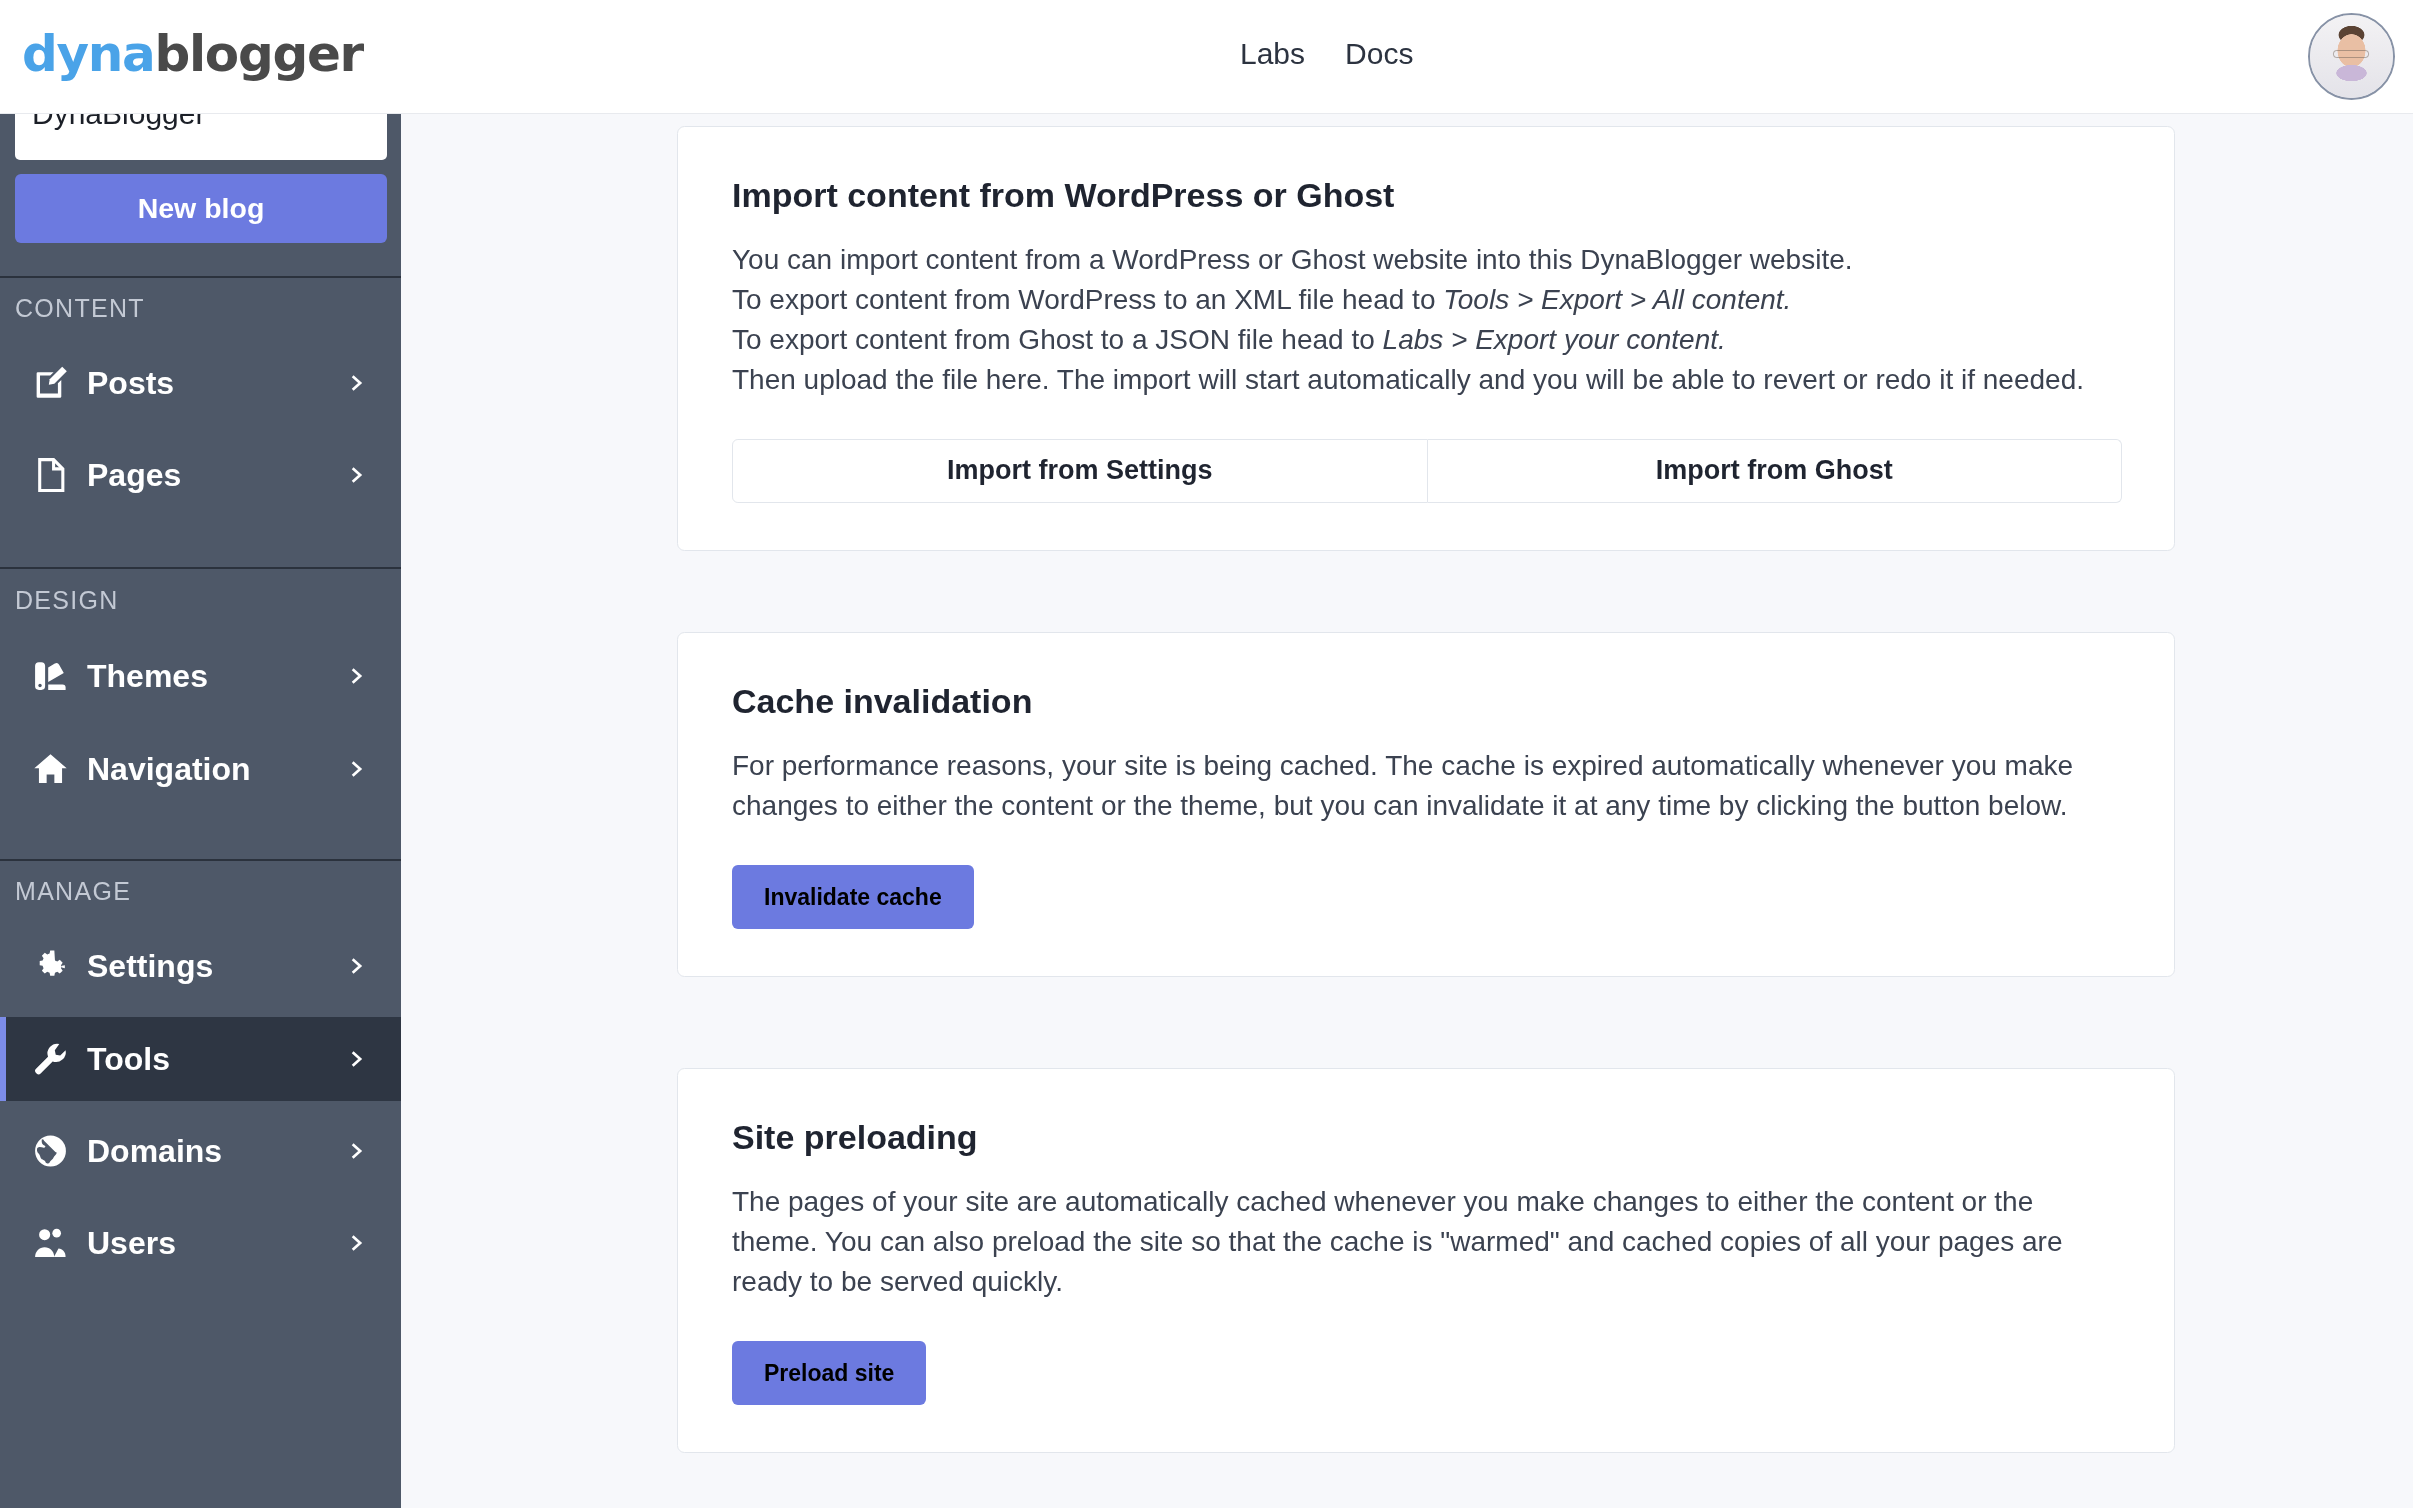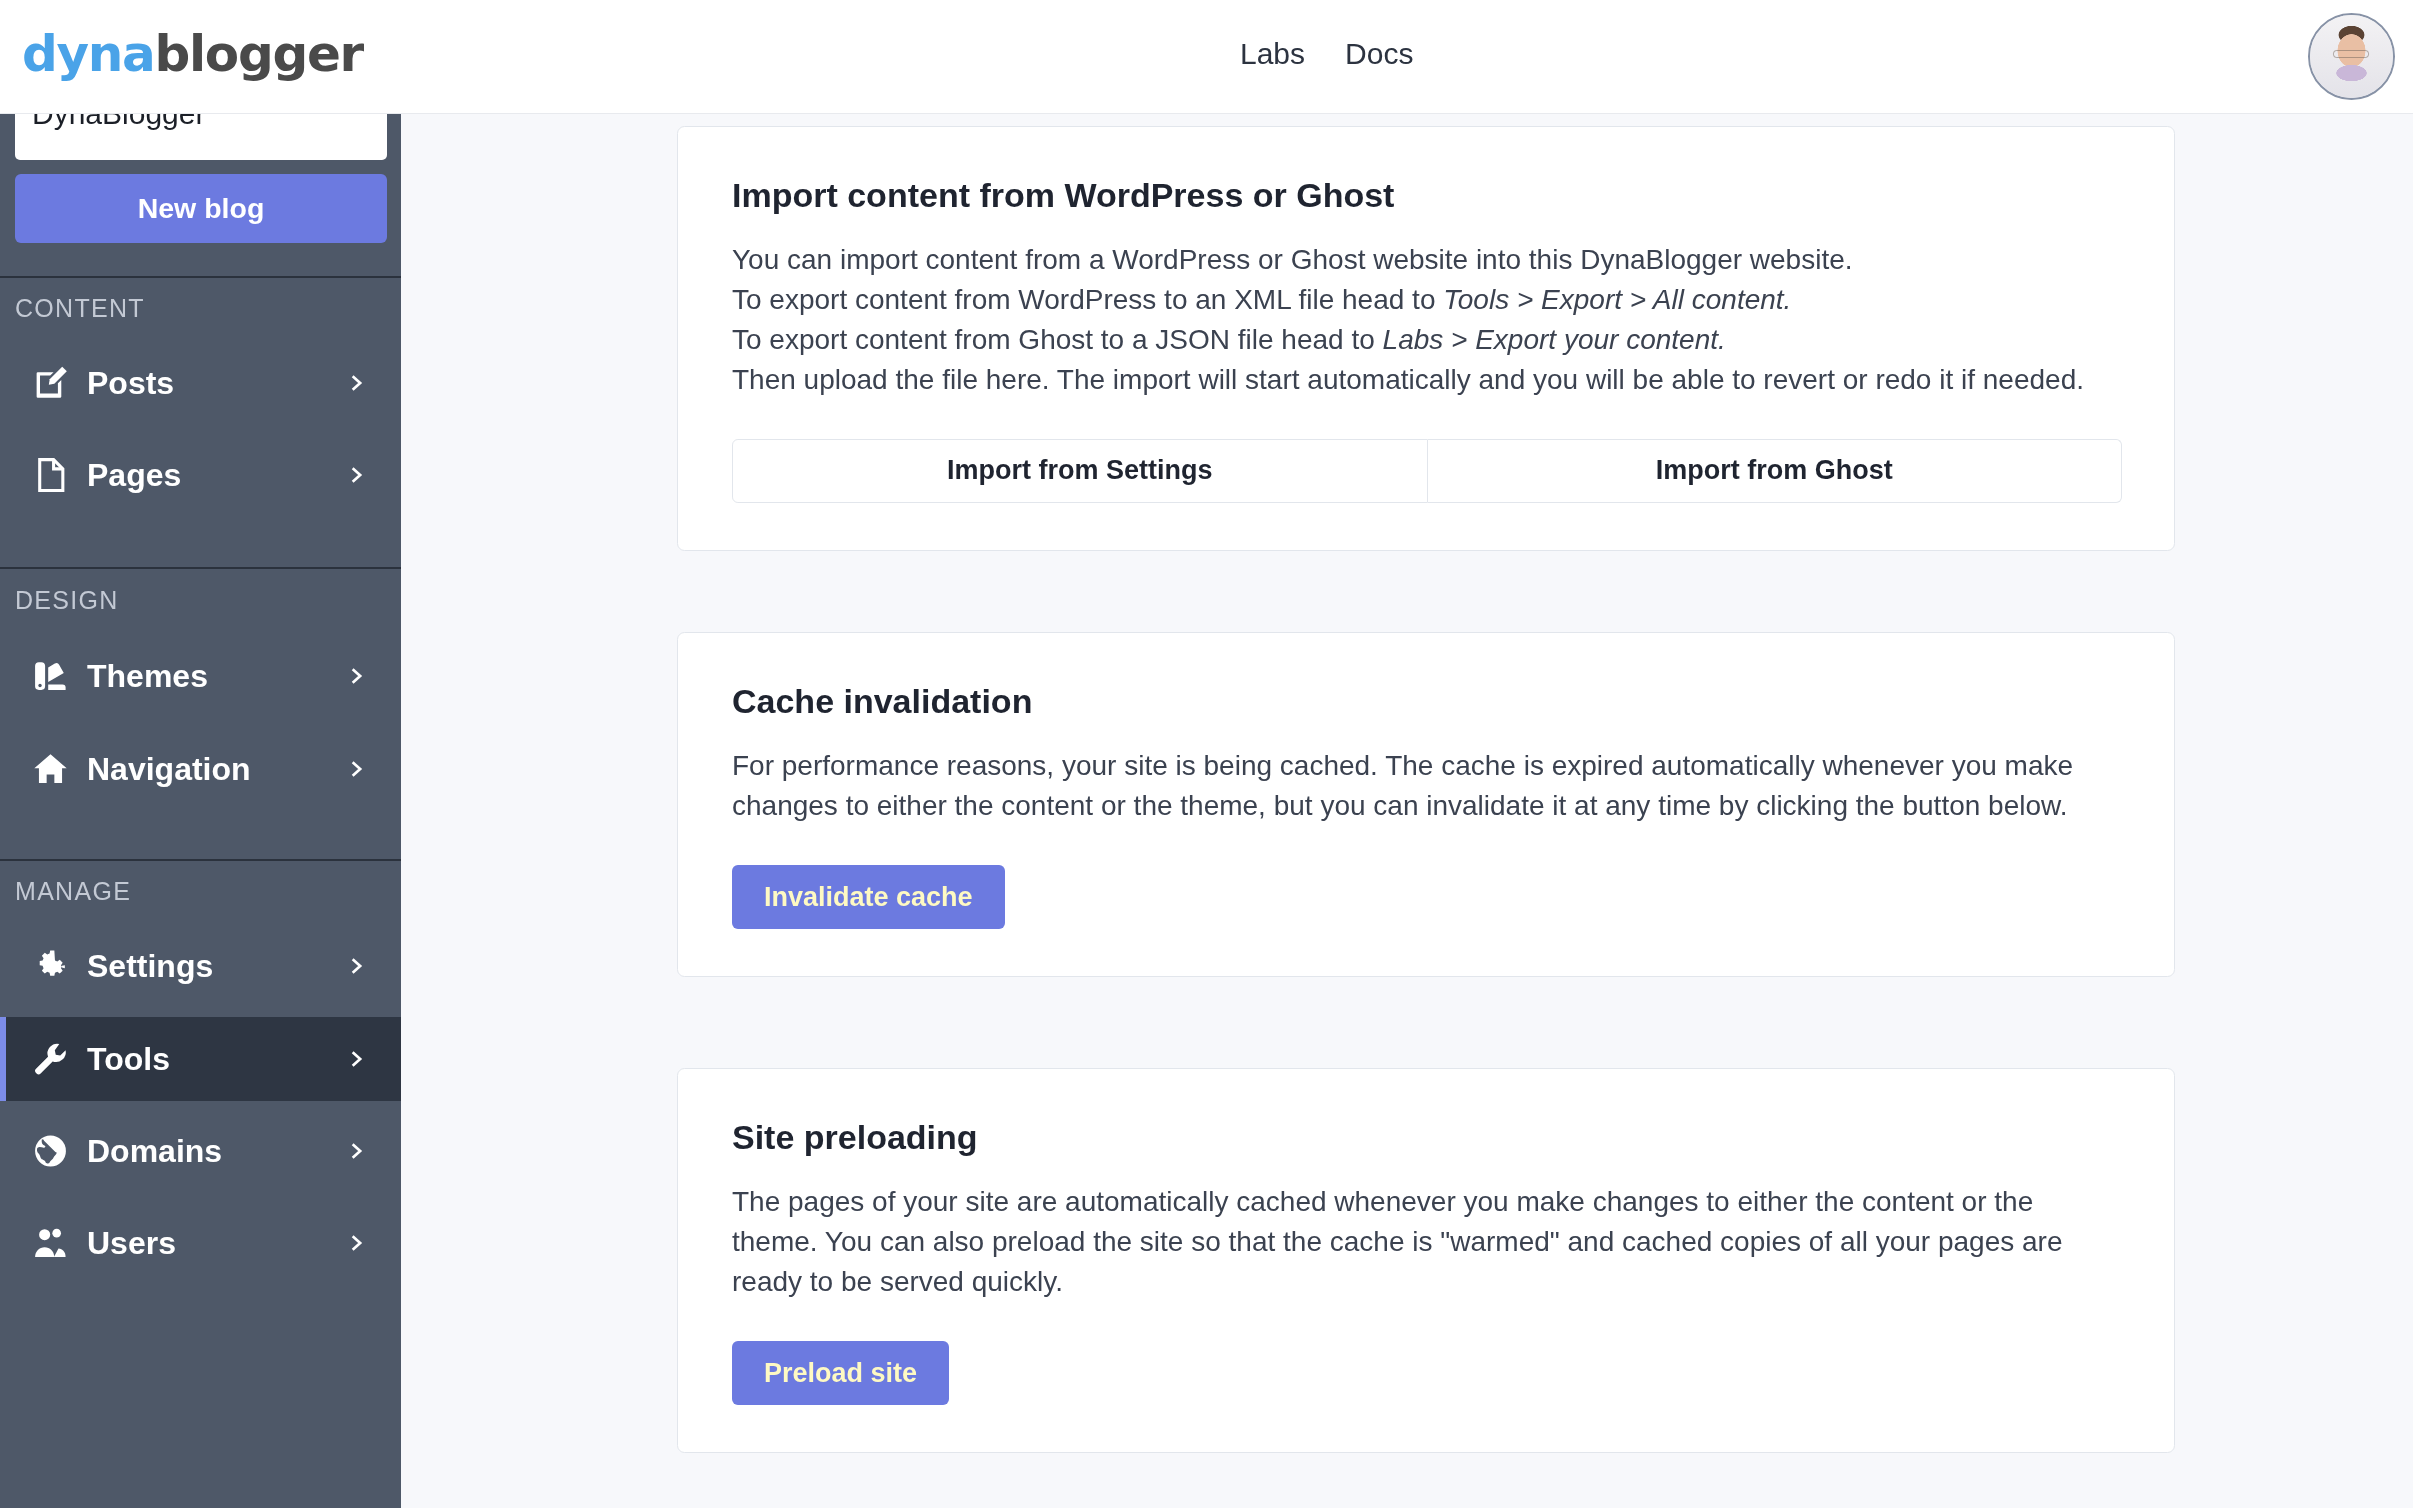--- a/index.html
+++ b/index.html
@@ -160,21 +160,21 @@
     display: flex; align-items: center; justify-content: center;
     cursor: pointer;
   }
   .import-btn:first-child { border-radius: 5.9px 0 0 5.9px; }
   .import-btn:last-child { border-radius: 0 5.9px 5.9px 0; border-left: none; }
 
   .primary-btn {
     margin-top: 39px;
     height: 64px;
     background: #6c7ae0; border: none; border-radius: 5.9px;
-    color: #fef9c3; font-size: 27px; font-weight: 700;
+    color: #000000; font-size: 23px; font-weight: 700;
     font-family: "Liberation Sans", sans-serif;
     padding: 0 32px;
     display: inline-flex; align-items: center; justify-content: center;
     cursor: pointer;
   }
 </style>
 </head>
 <body>
 
 <div class="sidebar">

